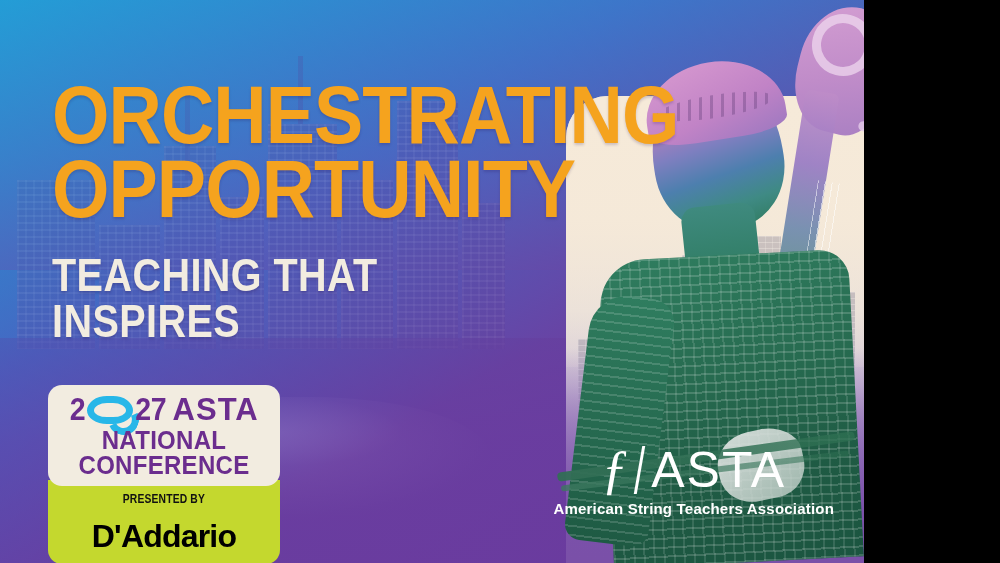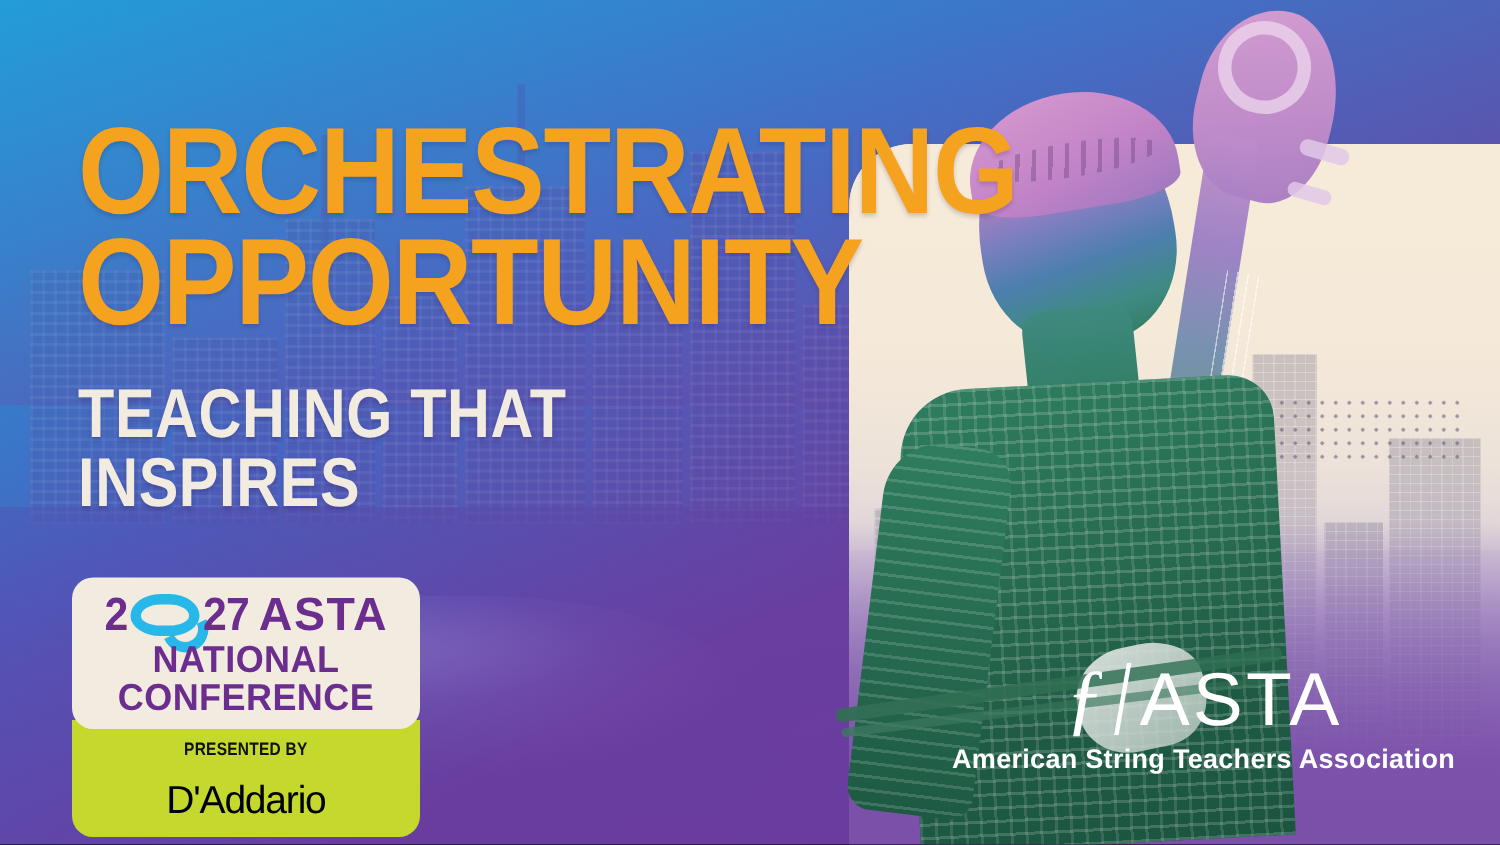--- a/index.html
+++ b/index.html
@@ -1,19 +1,19 @@
 <!DOCTYPE html>
 <html><head>
 <meta charset="utf-8">
 <style>
   * { margin:0; padding:0; box-sizing:border-box; }
   html,body { width:1000px; height:563px; overflow:hidden; background:#000; }
 
   .poster{
-    position:relative; width:1000px; height:563px; overflow:hidden;
+    position:relative; width:864px; height:563px; overflow:hidden;
     font-family:"Liberation Sans", sans-serif;
     background:linear-gradient(152deg,#1f9ed7 0%, #2f8ccb 18%, #4a6fc0 40%, #6a4fae 66%, #6f3fa2 85%, #6b3a9e 100%);
   }
 
   
   .bg-city{ position:absolute; inset:0; overflow:hidden; }
   .bg-city .sky{
     position:absolute; left:0; top:0; width:100%; height:48%;
     background:linear-gradient(180deg,#2f9ad3 0%, #4e76c1 60%, #6a58ad 100%);
   }
@@ -201,21 +201,21 @@
   .badge-asta{ margin-left:5px; letter-spacing:1px; }
   .badge-conf{
     margin-top:3px; text-align:center; color:#6b2d8e; font-weight:700;
     font-size:25px; line-height:1; letter-spacing:.3px; transform:scaleX(.96);
   }
   .badge-bottom{
     background:#c4d82e; border-radius:0 0 14px 14px; margin-top:-6px; padding:12px 10px 9px 10px;
     display:flex; align-items:center; justify-content:center; gap:12px; position:relative; z-index:1;flex-direction:column;
   }
   .presented{ color:#111; font-weight:700; font-size:12px; letter-spacing:.2px; transform:scaleX(.86); }
-  .daddario{ color:#000; font-weight:400; font-size:26px; letter-spacing:-.8px; font-style:normal; }
+  .daddario{ color:#000; font-weight:700; font-size:32px; letter-spacing:-.8px; font-style:normal; }
 
   
   .datecity{ position:absolute; left:300px; top:394px; }
   .date{
     color:#c4d82e; font-weight:700; font-size:30px; line-height:1;
     letter-spacing:0; transform:scaleX(.92); transform-origin:left center;
     text-shadow:0 2px 3px rgba(40,20,80,.25);
   }
   .city{
     margin-top:7px; color:#c4d82e; font-weight:700; font-size:42px; line-height:1;
@@ -225,21 +225,21 @@
 
   
   .asta-logo{ position:absolute; right:30px; bottom:46px; text-align:center; }
   .asta-row{ display:flex; align-items:center; justify-content:center; gap:10px; }
   .fhole{
     font-family:"Liberation Serif", serif; font-style:italic; color:#fff;
     font-size:54px; line-height:.85; font-weight:400;
   }
   .divider{ width:3px; height:48px; background:#fff; transform:skewX(-10deg); }
   .asta-word{ color:#fff; font-size:50px; font-weight:400; letter-spacing:2px; line-height:1; }
-  .asta-sub{ margin-top:5px; color:#fff; font-size:18px; font-weight:700; letter-spacing:.2px; }
+  .asta-sub{ margin-top:5px; color:#fff; font-size:15px; font-weight:700; letter-spacing:.2px; }
 </style>
 </head>
 <body>
 
 <div class="poster">
 
   <div class="bg-city">
     <div class="sky"></div>
     <div class="bld" style="left:2%;width:9%;height:30%;"></div>
     <div class="bld" style="left:11.5%;width:7%;height:22%;"></div>

